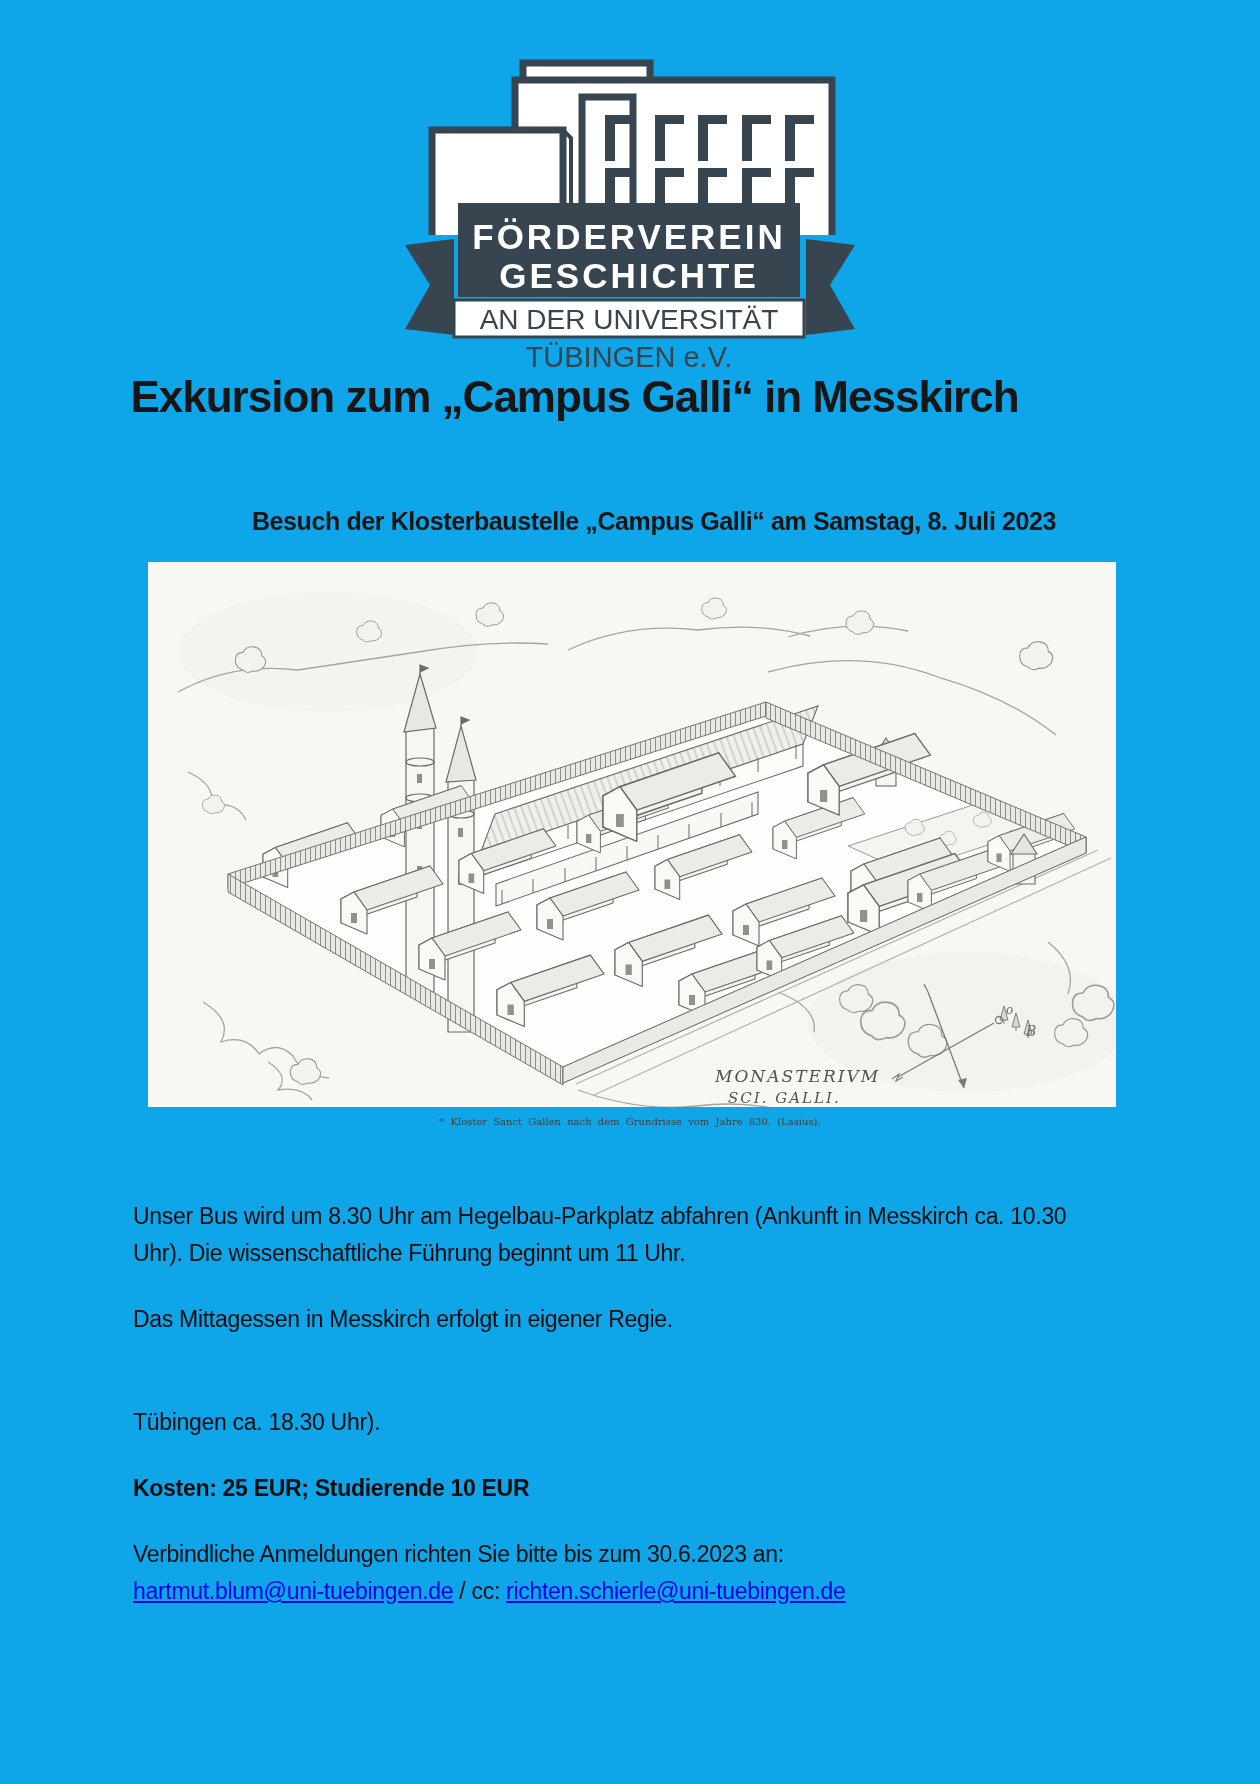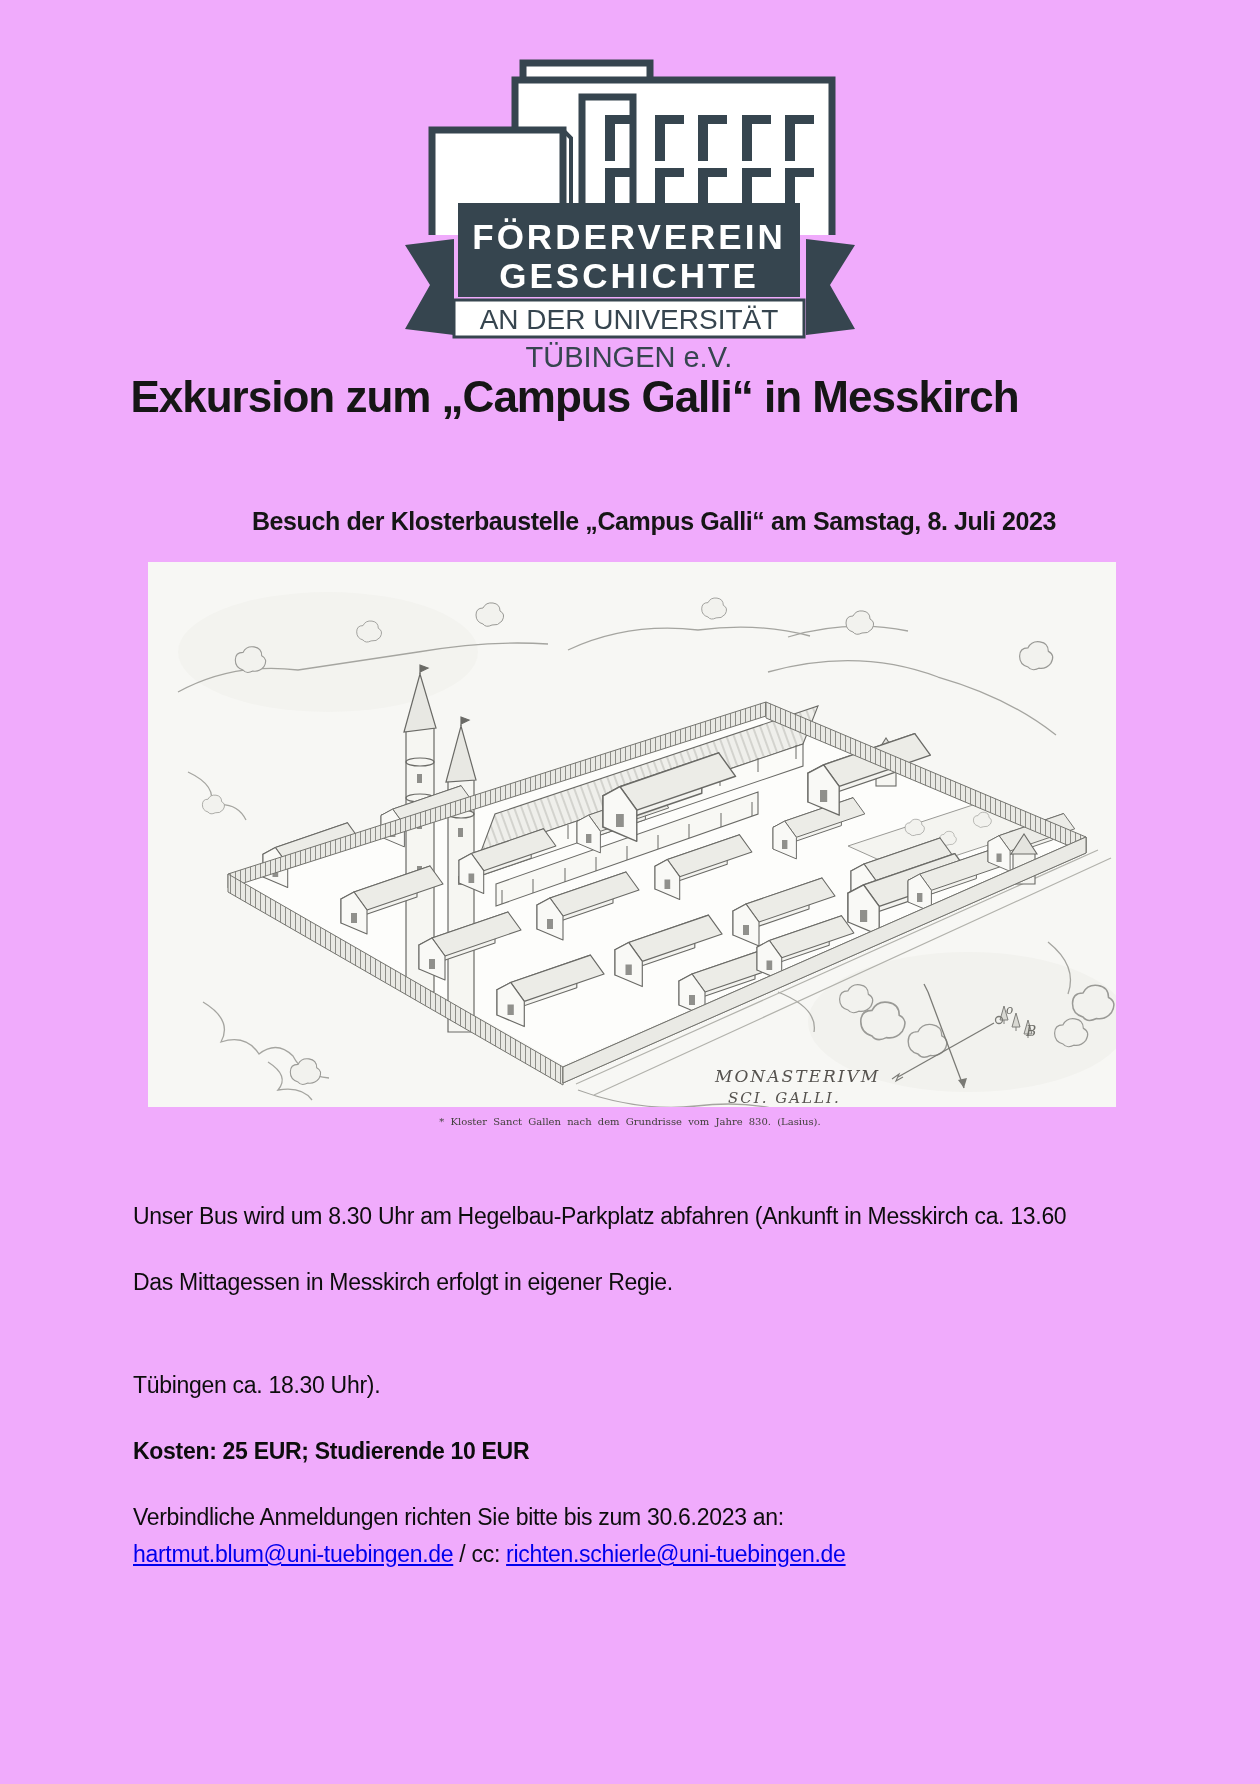--- a/index.html
+++ b/index.html
@@ -1,16 +1,16 @@
 <!DOCTYPE html>
 <html><head>
 <meta charset="utf-8">
 <style>
   html,body{margin:0;padding:0;background:#ffffff;}
-  .page{position:relative;width:1260px;height:1784px;background:#f0abfc;overflow:hidden;
+  .page{position:relative;width:1260px;height:1784px;background:#0ea5e9;overflow:hidden;
         font-family:"Liberation Sans",sans-serif;color:#111;}
   
   .logo{position:absolute;left:390px;top:45px;width:480px;height:330px;}
   
   .title{position:absolute;left:0;top:372px;width:1149px;text-align:center;
          font-size:44px;font-weight:bold;letter-spacing:-1px;color:#161616;}
   .subtitle{position:absolute;left:0;top:507px;width:1260px;text-align:center;
          font-size:25px;font-weight:bold;letter-spacing:-0.4px;color:#161616;padding-left:24px;}
   
   .figure{position:absolute;left:148px;top:562px;width:968px;height:545px;}
@@ -260,21 +260,22 @@
     <text class="eng-label" x="878" y="474" font-size="14" font-style="italic" fill="#6e6e68">B</text>
 
     <text class="eng-label" x="567" y="520" font-size="17" font-style="italic" letter-spacing="2" fill="#55524e">MONASTERIVM</text>
     <text class="eng-label" x="580" y="541" font-size="15" font-style="italic" letter-spacing="2" fill="#55524e">SCI. GALLI.</text>
   </svg>
 
   <div class="caption">* Kloster Sanct Gallen nach dem Grundrisse vom Jahre 830.  (Lasius).</div>
 
   <div class="bodytext">
     <p>
-      <span>Unser Bus wird um 8.30 Uhr am Hegelbau-Parkplatz abfahren (Ankunft in Messkirch ca. 13.60</span><br>
+      <span>Unser Bus wird um 8.30 Uhr am Hegelbau-Parkplatz abfahren (Ankunft in Messkirch ca. 10.30</span><br>
+      <span>Uhr). Die wissenschaftliche Führung beginnt um 11 Uhr.</span>
     </p>
     <p>Das Mittagessen in Messkirch erfolgt in eigener Regie.</p>
     <p>
       <br>
       <span>Tübingen ca. 18.30 Uhr).</span>
     </p>
     <p class="bold">Kosten: 25 EUR; Studierende 10 EUR</p>
     <p style="margin-bottom:4px;">
       <span>Verbindliche Anmeldungen richten Sie bitte bis zum 30.6.2023 an:</span><br>
       <a class="email-link">hartmut.blum@uni-tuebingen.de</a><span> / cc: </span><a class="email-link">richten.schierle@uni-tuebingen.de</a>

